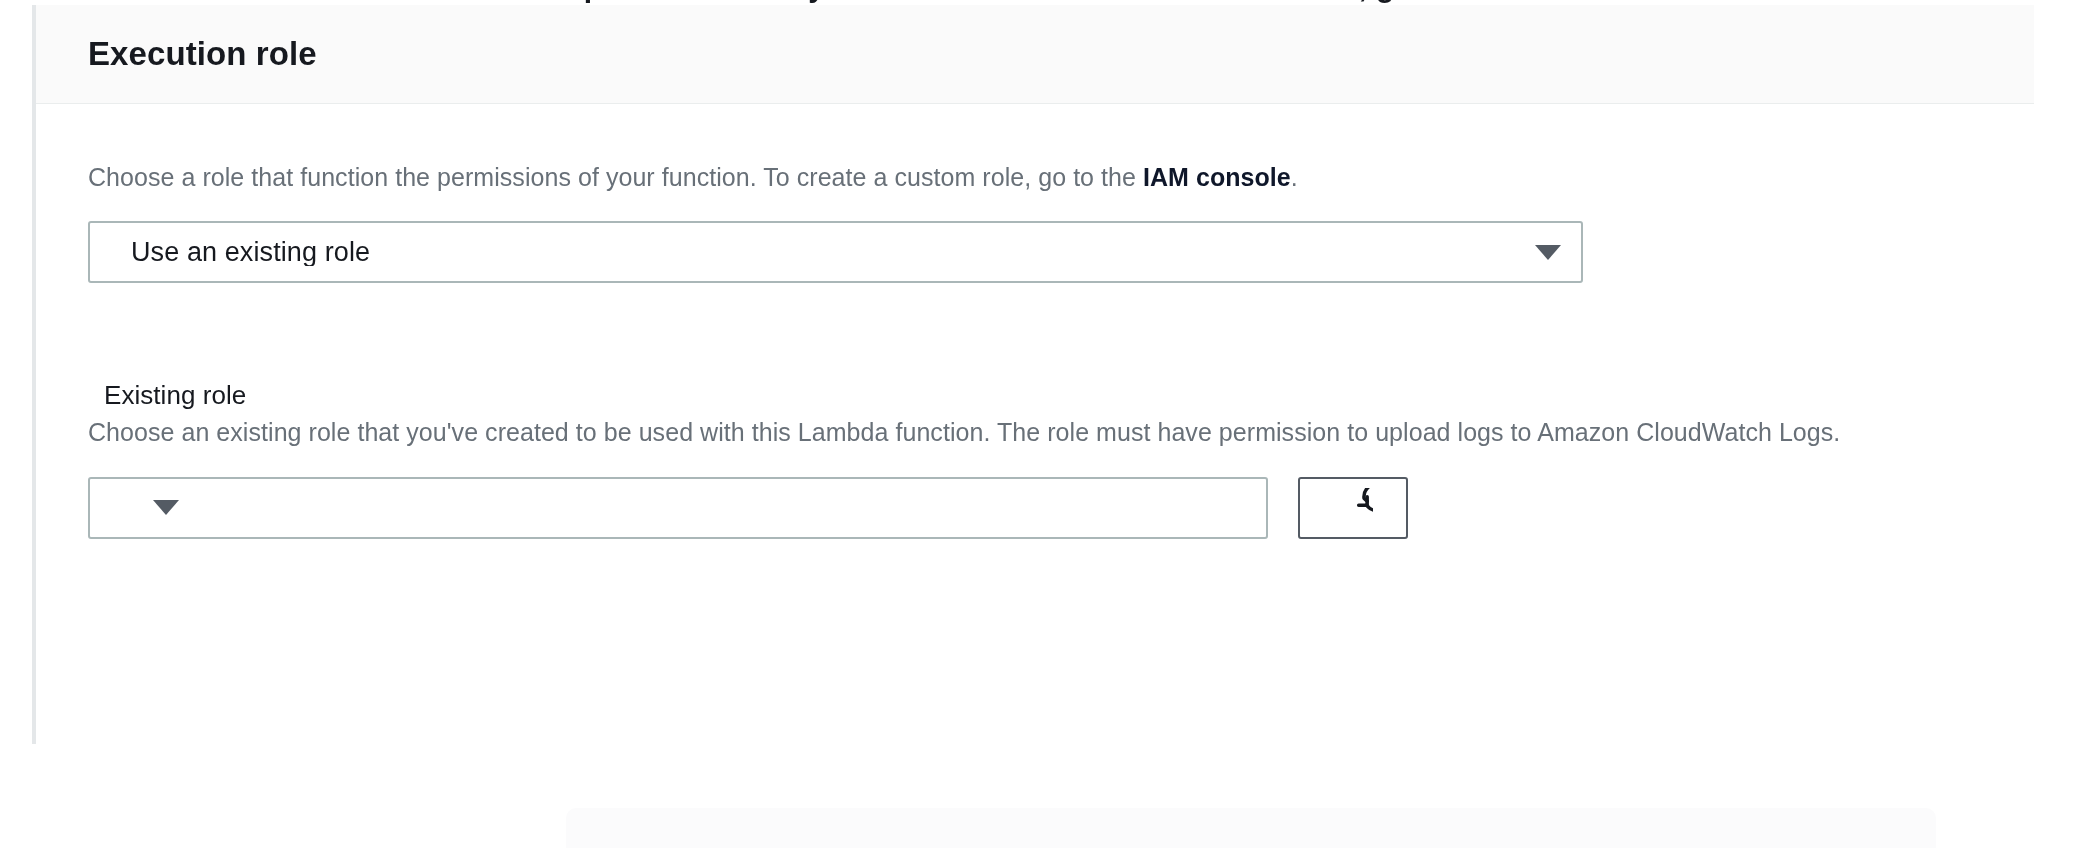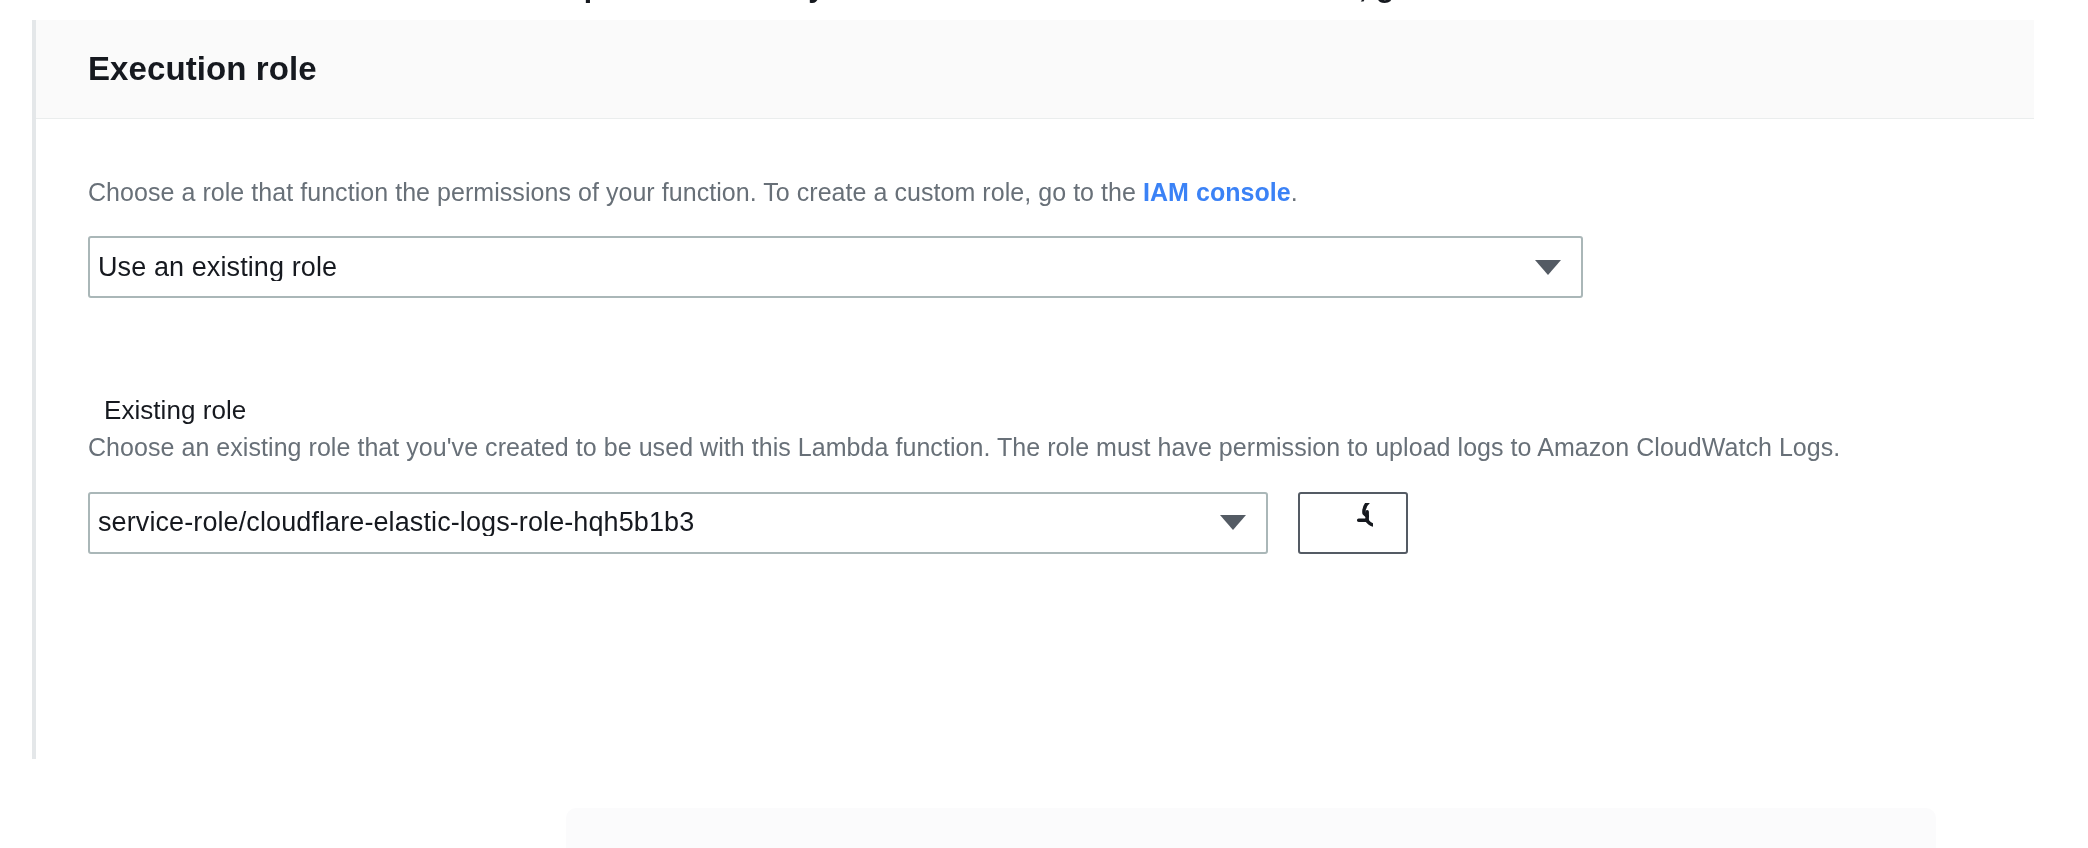--- a/index.html
+++ b/index.html
@@ -30,21 +30,21 @@
     font-size: 30px;
     font-weight: 700;
     letter-spacing: .2px;
     white-space: nowrap;
   }
 
   
   .card {
     position: absolute;
     left: 32px;
-    top: 20px;
+    top: 5px;
     width: 2002px;
     background: #ffffff;
     border-left: 4px solid #e4e7e9;
   }
   .card-header {
     background: #fafafa;
     border-bottom: 1px solid #eaeded;
     padding: 30px 0 30px 52px;
   }
   .card-title {
@@ -63,21 +63,21 @@
 
   
   .desc {
     margin: 0;
     font-size: 25px;
     line-height: 1.42;
     color: #687078;
     letter-spacing: .05px;
   }
   .link {
-    color: #3b82f6;
+    color: #0f172a;
     font-weight: 700;
     text-decoration: none;
     cursor: pointer;
   }
 
   .field-label {
     margin: 0 0 2px 16px;
     font-size: 26px;
     line-height: 1.3;
     color: #16191f;
@@ -89,21 +89,21 @@
   .select-row { display: flex; align-items: flex-start; }
   .select {
     position: relative;
     display: flex;
     align-items: center;
     justify-content: space-between;
     height: 62px;
     background: #ffffff;
     border: 2px solid #aab7b8;
     border-radius: 3px;
-    padding: 0 20px 0 8px;
+    padding: 0 20px 0 41px;
     cursor: pointer;
     user-select: none;
   }
   .select-value {
     font-size: 27px;
     color: #16191f;
     line-height: 1;
     white-space: nowrap;
     overflow: hidden;
     text-overflow: ellipsis;
@@ -183,21 +183,20 @@
       <div class="spacer-lg"></div>
 
       <p class="field-label">Existing role</p>
 
       <p class="desc">Choose an existing role that you've created to be used with this Lambda function. The role must have permission to upload logs to Amazon CloudWatch Logs.</p>
 
       <div class="gap-sm"></div>
 
       <div class="select-row">
         <div class="select" id="select-existing-role">
-          <span class="select-value">service-role/cloudflare-elastic-logs-role-hqh5b1b3</span>
           <span class="caret"></span>
         </div>
 
         <button class="refresh-btn" title="Refresh role list">
           <span>
             <svg width="40" height="40" viewBox="0 0 24 24" fill="none" stroke="#16191f" stroke-width="2.1" stroke-linecap="round" stroke-linejoin="round">
               <path d="M20.5 5.2v5.1h-5.1"></path>
               <path d="M20.1 10.2A8.2 8.2 0 1 0 18.6 6.1l1.9 1.9"></path>
             </svg>
           </span>

